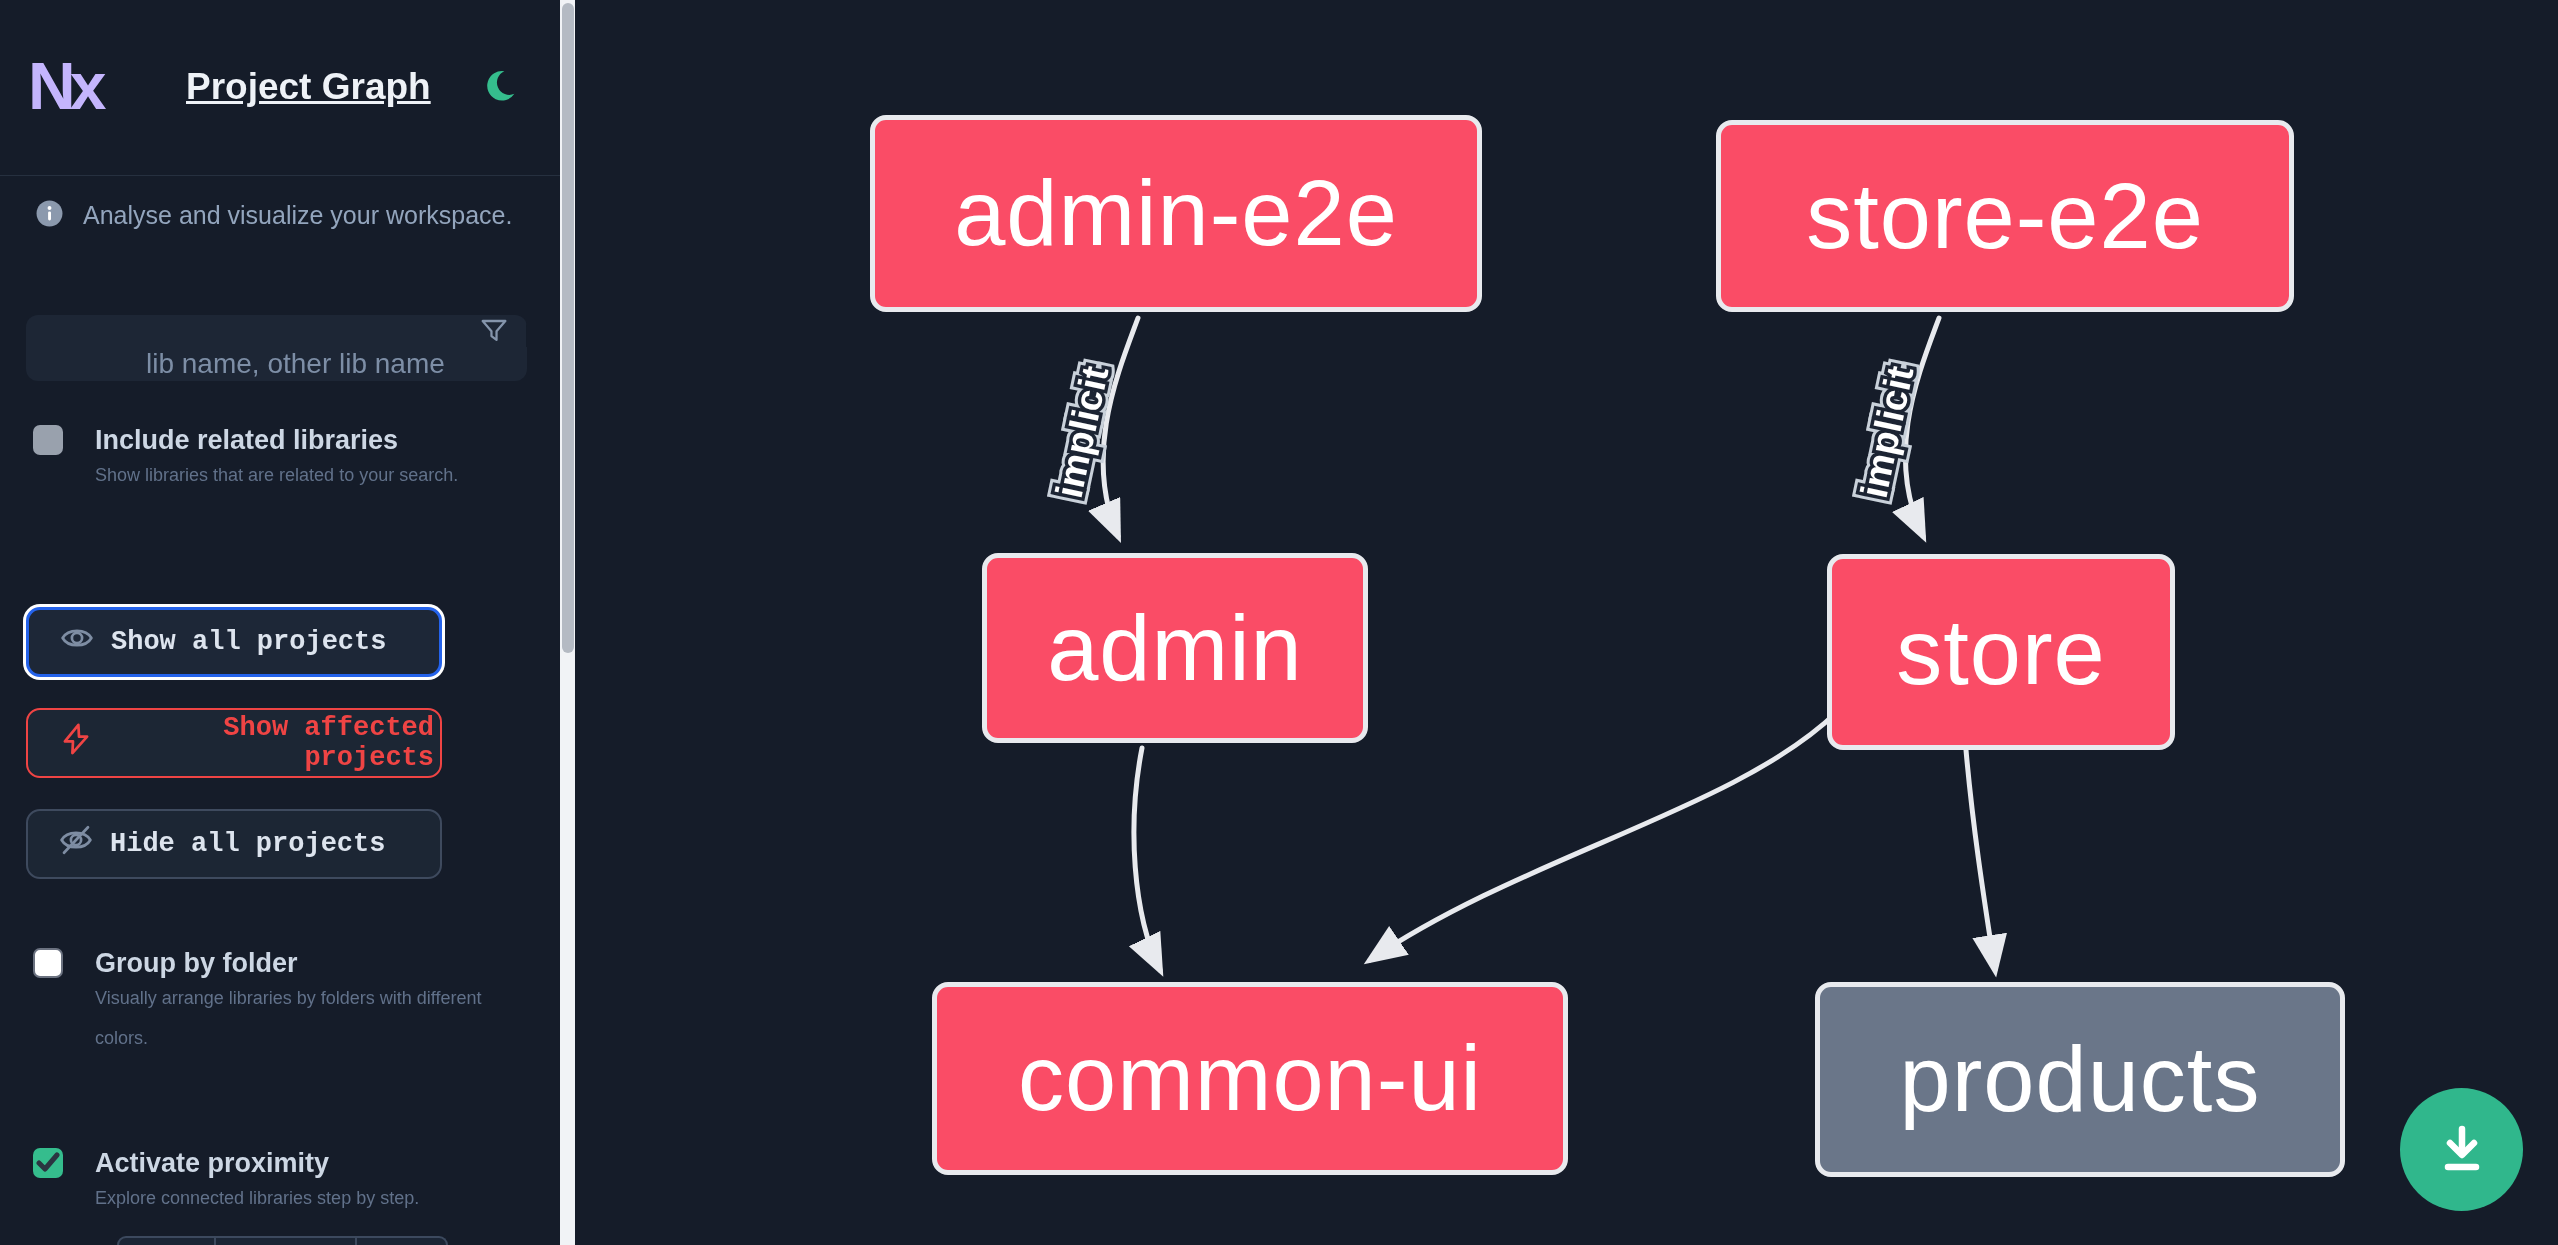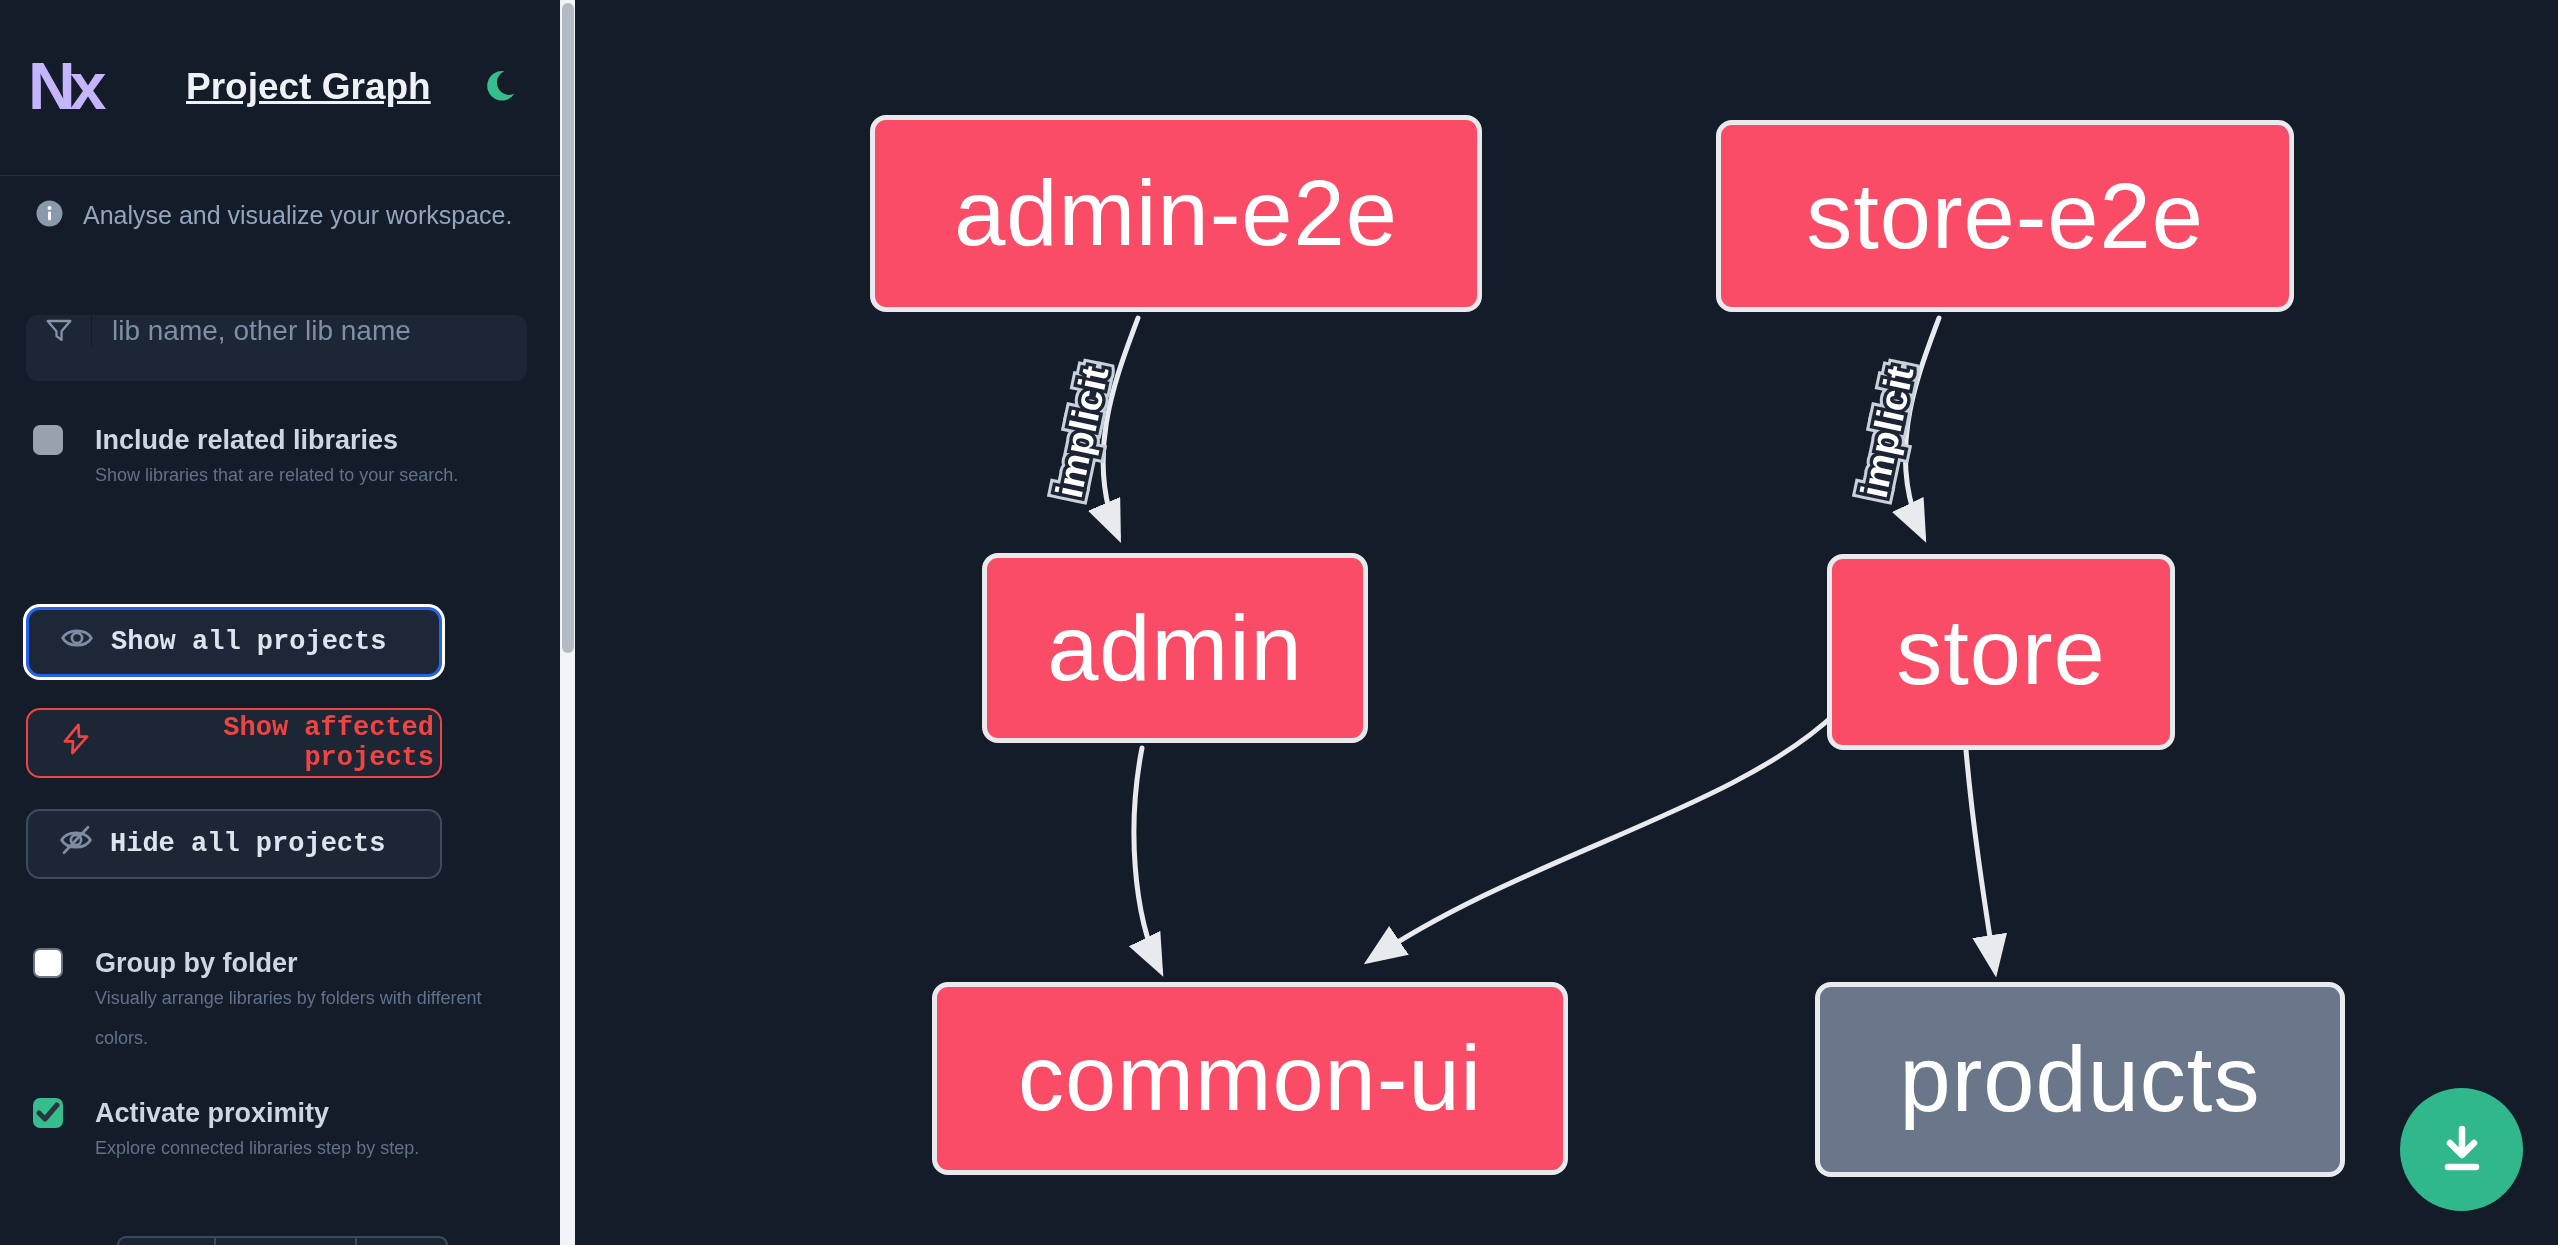--- a/index.html
+++ b/index.html
@@ -16,21 +16,21 @@
   .sidebar{position:absolute;left:0;top:0;width:560px;height:1245px;background:var(--bg);}
   .hdr{position:absolute;left:0;top:0;width:560px;height:175px;}
   .logo{position:absolute;left:28px;top:50px;font-size:66px;font-weight:800;
     color:#c4b5fd;letter-spacing:-6px;line-height:72px;}
   .hdr-title{position:absolute;left:186px;top:66px;font-size:37px;font-weight:600;color:var(--text-primary);text-decoration:underline;}
   .moon-btn{position:absolute;left:478px;top:68px;width:40px;height:40px;cursor:pointer;background:none;border:none;padding:0;}
   .hdr-divider{position:absolute;left:0;top:175px;width:560px;height:1px;background:var(--divider);}
   .info-row{position:absolute;left:36px;top:200px;display:flex;align-items:center;gap:20px;}
   .info-text{font-size:25px;color:var(--text-secondary);}
   .search{position:absolute;left:26px;top:315px;width:501px;height:66px;background:var(--input-bg);
-    border-radius:12px;display:flex;align-items:flex-start;overflow:hidden;}
+    border-radius:12px;display:flex;align-items:flex-end;overflow:hidden;flex-direction:column;}
   .search .icon-cell{width:66px;display:flex;align-items:center;justify-content:center;border-right:1px solid #141c29;}
   .search input{flex:1;background:transparent;border:none;outline:none;color:#c7d2e2;
     font-size:28px;padding:0 20px;font-family:"Liberation Sans",sans-serif;}
   .search input::placeholder{color:#7d8ea6;}
   .opt{position:absolute;left:33px;display:flex;align-items:flex-start;}
   .cb{width:30px;height:30px;border-radius:7px;flex:0 0 auto;margin-top:0;cursor:pointer;position:relative;}
   .cb.gray{background:var(--checkbox-gray);}
   .cb.white{background:#fff;border:2px solid #6b7280;}
   .cb.green{background:var(--green);}
   .cb svg{position:absolute;left:3px;top:4px;}
@@ -137,21 +137,21 @@
   </button>
 
   <div class="opt" style="top:948px">
     <span class="cb white"></span>
     <div class="opt-text">
       <div class="opt-label">Group by folder</div>
       <div class="opt-desc">Visually arrange libraries by folders with different colors.</div>
     </div>
   </div>
 
-  <div class="opt" style="top:1098px">
+  <div class="opt" style="top:1148px">
     <span class="cb green">
       <svg width="24" height="22" viewBox="0 0 24 22">
         <path d="M3 11 L9 17 L21 3" fill="none" stroke="#2b3441" stroke-width="5" stroke-linecap="round" stroke-linejoin="round"></path>
       </svg>
     </span>
     <div class="opt-text">
       <div class="opt-label">Activate proximity</div>
       <div class="opt-desc">Explore connected libraries step by step.</div>
     </div>
   </div>

